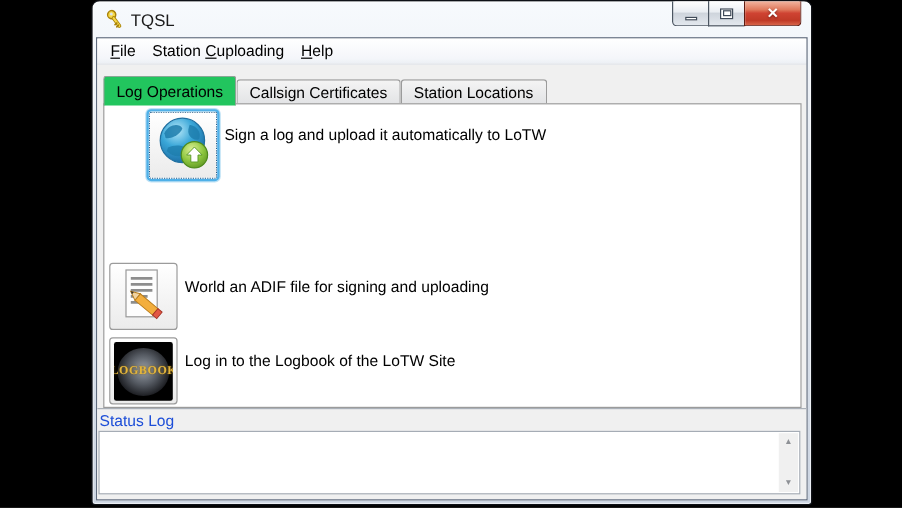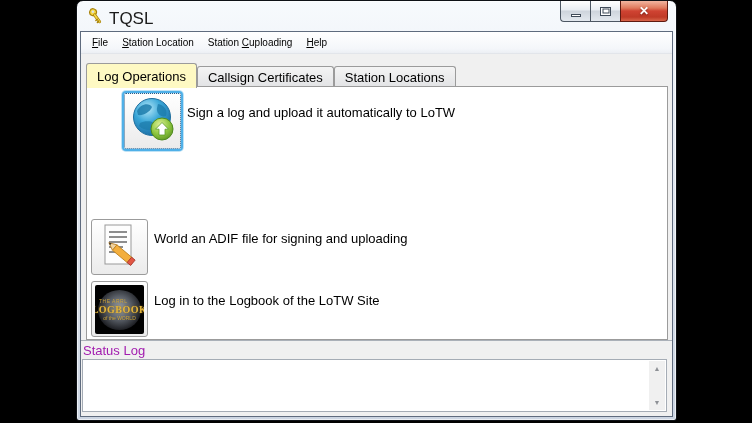--- a/index.html
+++ b/index.html
@@ -7,21 +7,21 @@
               font-family:"Liberation Sans", sans-serif; }
   .stage { position:relative; width:752px; height:423px; background:#000; }
 
   
   .window { position:absolute; left:76px; top:0; width:601px; height:421px;
     background:linear-gradient(180deg,#f7fafd 0%,#e7ecf3 30%,#ccd5e2 100%);
     border:1px solid #0e1116; border-radius:7px 7px 3px 3px;
     box-shadow:inset 0 0 0 1px rgba(255,255,255,.6); }
   .titlebar { position:absolute; left:0; top:0; right:0; height:30px; }
   .app-icon { position:absolute; left:10px; top:7px; width:17px; height:17px; }
-  .title-text { position:absolute; left:32px; top:8px; font-size:17px; color:#1b1b1b; }
+  .title-text { position:absolute; left:32px; top:8px; font-size:14px; color:#1b1b1b; }
 
   .caption-buttons { position:absolute; top:0; right:8px; height:21px; display:flex; }
   .cap-btn { width:30px; height:21px; border:1px solid #4c5662; border-top:none;
     background:linear-gradient(180deg,#ffffff 0%,#e9edf2 45%,#ced4dc 50%,#e3e8ee 100%);
     display:flex; align-items:center; justify-content:center; position:relative; }
   .cap-btn.min { border-radius:0 0 0 4px; border-right:none; }
   .cap-btn.max { border-right:none; }
   .cap-btn.close { width:48px; border-radius:0 0 4px 0; border-color:#5e1a10;
     background:linear-gradient(180deg,#f2b5a0 0%,#e07a5d 35%,#cf4332 50%,#c03a27 80%,#d8654a 100%); }
   .glyph-min { width:10px; height:3px; background:#fff; border:1px solid #3f4a58; margin-top:8px; }
@@ -32,58 +32,58 @@
   .glyph-close { color:#fff; font-size:12px; font-weight:bold; line-height:1;
     text-shadow:0 1px 2px rgba(60,0,0,.6); }
 
   
   .client { position:absolute; left:3px; right:3px; top:30px; bottom:3px;
     border:1px solid #5f6b7e; background:#f0f0f0; overflow:hidden; }
 
   .menubar { position:absolute; left:0; right:0; top:0; height:22px;
     background:linear-gradient(180deg,#ffffff 0%,#f4f6fa 80%,#eceff4 100%);
     border-bottom:1px solid #e2e5ea; display:flex; align-items:center; padding-left:4px;
-    font-size:10px; color:#000; }
+    font-size:13px; color:#000; }
   .menu-item { padding:3px 7px; cursor:default; white-space:pre; }
   .hotkey { text-decoration:underline; }
 
   .content { position:absolute; left:0; right:0; top:22px; bottom:0; background:#f0f0f0; }
 
   
   .tabs { position:absolute; left:5px; top:8px; height:25px; display:flex; align-items:flex-end; }
   .tab { font-size:13px; color:#000; border:1px solid #9b9b9b; border-bottom:none;
     border-radius:3px 3px 0 0; padding:3px 10px 4px 10px; height:21px;
     background:linear-gradient(180deg,#f4f4f4,#e2e3e5); position:relative; z-index:1; }
-  .tab.active { background:#fef9c3; height:25px; padding-top:5px; z-index:3; margin-bottom:-1px;margin-top:19px; }
+  .tab.active { background:#22c55e; height:25px; padding-top:5px; z-index:3; margin-bottom:-1px;margin-top:19px; }
 
   .tab-panel { position:absolute; left:5px; right:4px; top:32px; height:254px;
     background:#fff; border:1px solid #9b9b9b; z-index:2; }
 
   
   .action-row { position:absolute; left:4px; display:flex; align-items:flex-start; }
   .action-btn { width:57px; height:56px; border:1px solid #9b9b9b; border-radius:3px;
     background:linear-gradient(180deg,#ffffff,#f3f3f3 60%,#ebebeb);
     display:flex; align-items:center; justify-content:center; padding:0; cursor:pointer; }
   .action-btn.focused { border:1px dotted #245f8e; border-radius:2px;
     box-shadow:0 0 0 2px #4fb0e8, 0 0 0 3px #bfe2f5; }
   .action-label { font-size:13px; color:#000; margin-left:6px; padding-top:12px; }
 
   .lotw-tile { width:49px; height:49px; background:#000; border-radius:2px; position:relative;
-    display:flex; flex-direction:column; align-items:center; justify-content:center; overflow:hidden; }
+    display:flex; flex-direction:row; align-items:center; justify-content:center; overflow:hidden; }
   .lotw-glow { position:absolute; left:3px; top:5px; width:43px; height:40px; border-radius:50%;
     background:radial-gradient(circle at 50% 45%, #9aa0a8 0%, #565b63 40%, #17181c 75%, #000 100%); }
   .lotw-top { position:relative; font-size:5px; color:#caa23a; letter-spacing:.5px; align-self:flex-start; margin-left:4px; }
   .lotw-mid { position:relative; font-family:"Liberation Serif", serif; font-weight:bold;
     font-size:10px; color:#e3b53c; letter-spacing:.5px; text-shadow:0 0 2px #7a5c10; }
   .lotw-bot { position:relative; font-size:5px; color:#caa23a; }
 
   
   .status-area { position:absolute; left:0; right:0; top:286px; bottom:0;
     border-top:1px solid #aab0b8; background:#f0f0f0; }
-  .status-label { position:absolute; left:2px; top:2px; font-size:13px; color:#a21caf; }
+  .status-label { position:absolute; left:2px; top:2px; font-size:13px; color:#1d4ed8; }
   .status-text { position:absolute; left:1px; right:5px; top:18px; bottom:4px;
     background:#fff; border:1px solid #a5acb5; font-size:12px; color:#000; }
   .scrollbar { position:absolute; right:1px; top:1px; bottom:1px; width:16px; background:#f0f0f0; }
   .sb-btn { position:absolute; left:0; width:16px; height:15px; display:flex;
     align-items:center; justify-content:center; font-size:7px; color:#8e9196; }
   .sb-up { top:0; } .sb-down { bottom:0; }
 </style>
 </head>
 <body>
 
@@ -113,21 +113,20 @@
         <div class="cap-btn close">
             <span class="glyph-close">✕</span>
           </div>
       </div>
     </div>
 
     <div class="client">
 
       <div class="menubar">
         <span class="menu-item"><span></span><span class="hotkey">F</span><span>ile</span></span>
-        <span class="menu-item"><span></span><span class="hotkey">S</span><span>tation Location</span></span>
         <span class="menu-item"><span>Station </span><span class="hotkey">C</span><span>uploading</span></span>
         <span class="menu-item"><span></span><span class="hotkey">H</span><span>elp</span></span>
       </div>
 
       <div class="content">
 
         <div class="tabs">
           <div class="tab active">Log Operations</div>
           <div class="tab">Callsign Certificates</div>
           <div class="tab">Station Locations</div>

